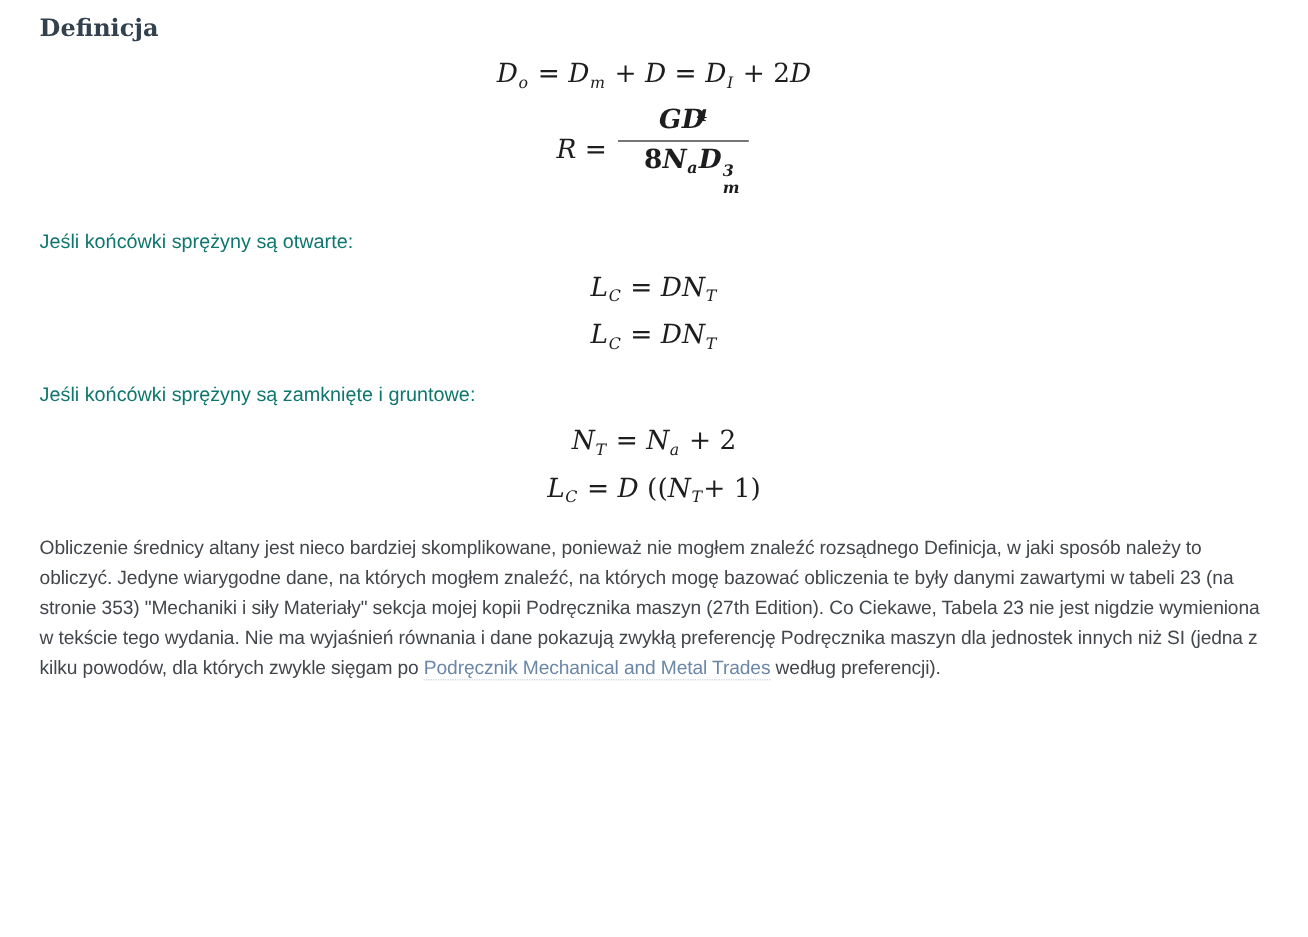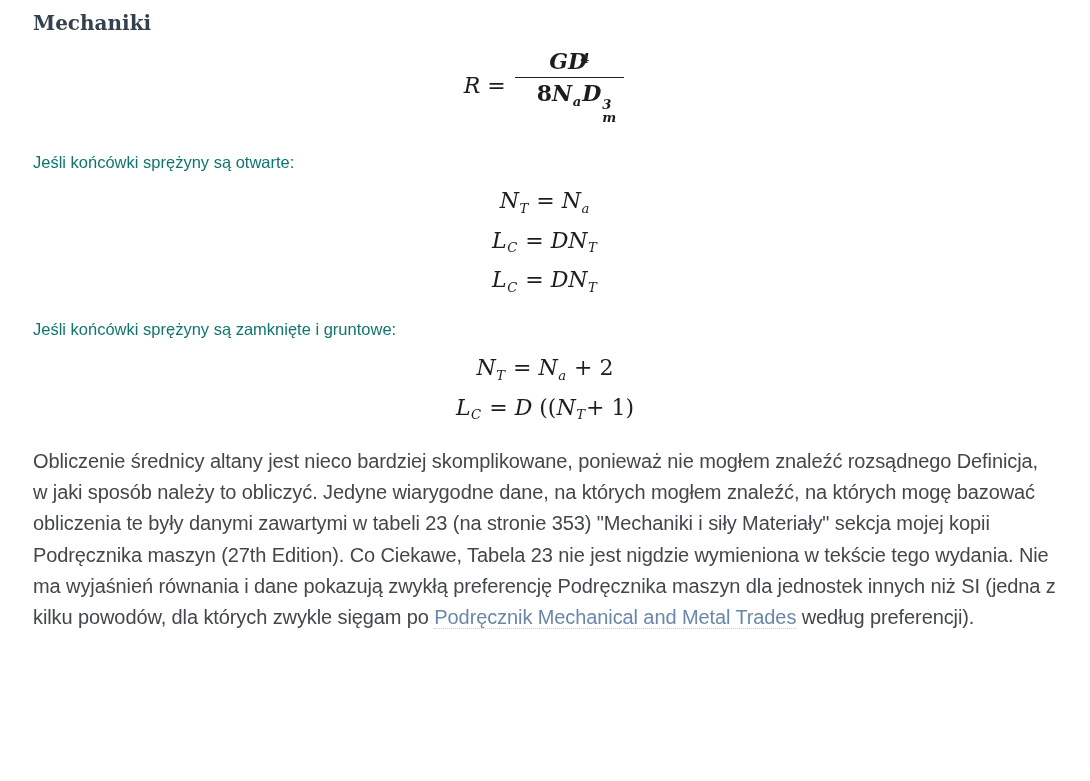--- a/index.html
+++ b/index.html
@@ -62,50 +62,50 @@
     vertical-align: -0.55em;
     margin-left: 1px;
   }
   .cond-label {
     font-size: 16.5px;
     color: #0f766e;
     margin: 26px 0 12px 0;
     line-height: 1.4;
   }
   .closing {
-    font-size: 20px;
+    font-size: 16px;
     line-height: 1.56;
     margin: 26px 0 0 0;
     color: #43474b;
     letter-spacing: -0.1px;
   }
   .handbook-link {
     color: #6b87a8;
     text-decoration: none;
     border-bottom: 1px dotted #c3ced9;
     cursor: pointer;
   }
 </style>
 </head>
 <body>
 
 <div class="content">
 
-  <h2 class="page-title">Mechaniki</h2>
+  <h2 class="page-title">Definicja</h2>
 
   <div class="eq-group">
+      <div class="eq-line"><span class="mi">D</span><sub>o</sub><span class="mo"> = </span><span class="mi">D</span><sub>m</sub><span class="mo"> + </span><span class="mi">D</span><span class="mo"> = </span><span class="mi">D</span><sub>I</sub><span class="mo"> + 2</span><span class="mi">D</span></div>
       <div class="eq-line"><span class="mi">R</span><span class="mo"> = </span><span class="mfrac"><span class="num"><span class="mi">G</span><span class="mi">D</span><sup class="tight">4</sup></span><span class="den"><span class="mo">8</span><span class="mi">N</span><sub>a</sub><span class="mi">D</span><span class="mss">
               <span>3</span>
               <span>m</span>
             </span></span></span></div>
     </div>
 
   <p class="cond-label">Jeśli końcówki sprężyny są otwarte:</p>
   <div class="eq-group">
-      <div class="eq-line"><span class="mi">N</span><sub>T</sub><span class="mo"> = </span><span class="mi">N</span><sub>a</sub></div>
       <div class="eq-line"><span class="mi">L</span><sub>C</sub><span class="mo"> = </span><span class="mi">D</span><span class="mi">N</span><sub>T</sub></div>
     </div>
 
   <div class="eq-group">
       <div class="eq-line"><span class="mi">L</span><sub>C</sub><span class="mo"> = </span><span class="mi">D</span><span class="mi">N</span><sub>T</sub></div>
     </div>
 
   <p class="cond-label">Jeśli końcówki sprężyny są zamknięte i gruntowe:</p>
   <div class="eq-group">
       <div class="eq-line"><span class="mi">N</span><sub>T</sub><span class="mo"> = </span><span class="mi">N</span><sub>a</sub><span class="mo"> + 2</span></div>

